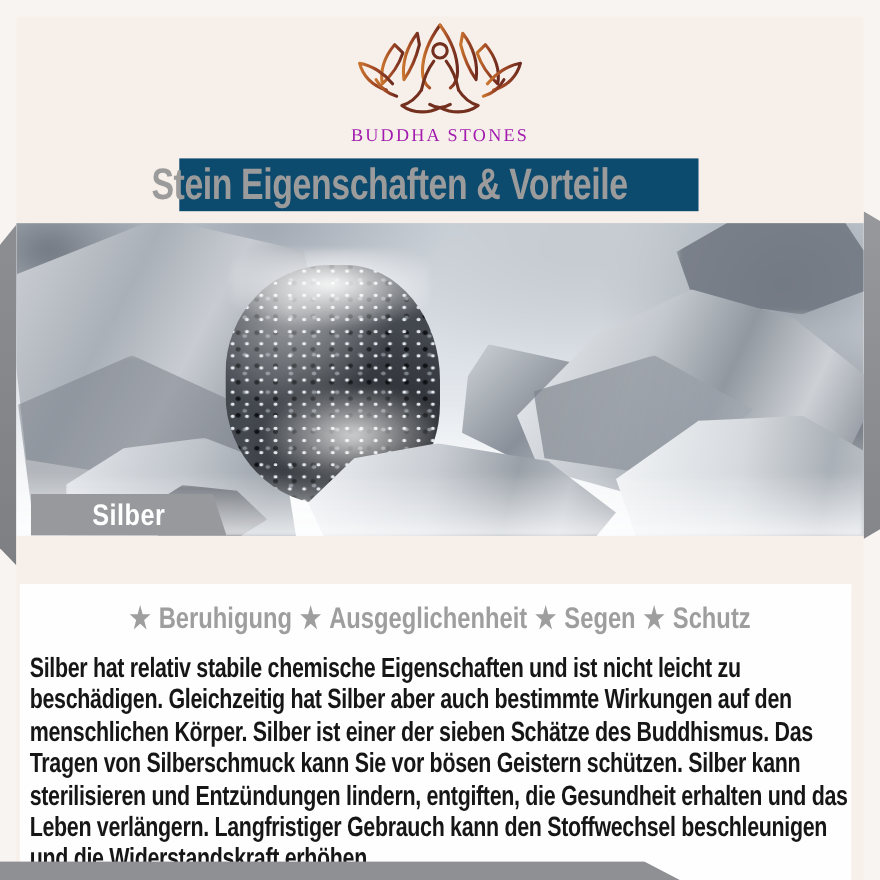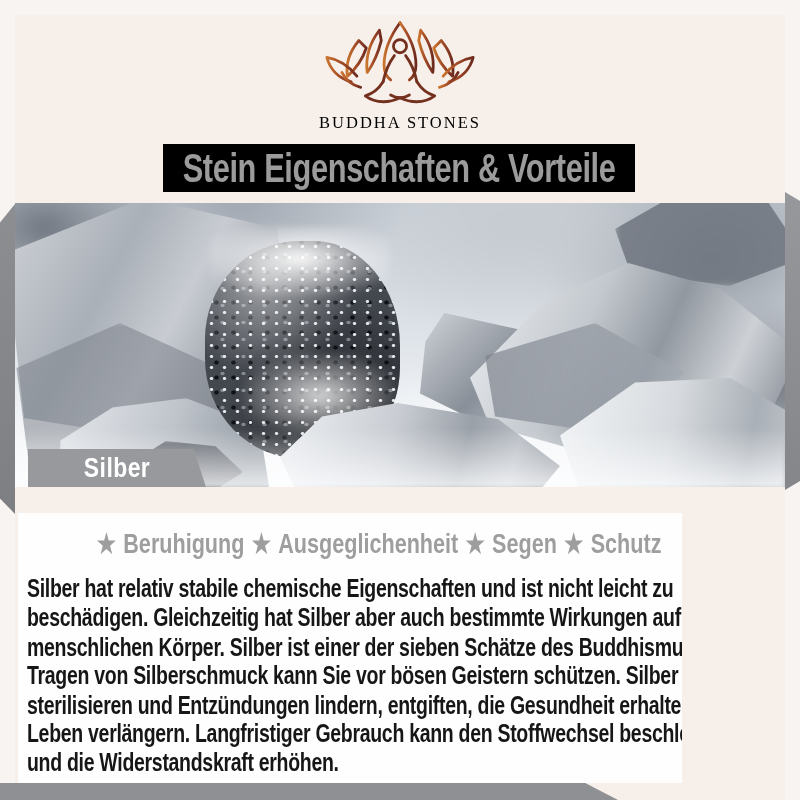--- a/index.html
+++ b/index.html
@@ -5,25 +5,25 @@
   html,body{margin:0;padding:0;width:800px;height:800px;overflow:hidden;
     background:#f8f4f1;font-family:"Liberation Sans",sans-serif;position:relative;}
   .abs{position:absolute;}
 
   
   #inner-bg{left:15px;top:15px;width:770px;height:785px;background:#f7efe9;}
 
   
   #logo-wrap{top:18px;left:0;width:100%;display:flex;justify-content:center;}
   #brand{top:113px;left:0;width:100%;text-align:center;
-    font-family:"Liberation Serif",serif;font-size:16.5px;letter-spacing:2px;color:#000000;}
+    font-family:"Liberation Serif",serif;font-size:16.5px;letter-spacing:2px;color:#a21caf;}
 
   
-  #title-strip{top:144px;left:163px;width:472px;height:48px;background:#000000;
-    display:flex;align-items:center;justify-content:center;overflow:visible;}
+  #title-strip{top:144px;left:163px;width:472px;height:48px;background:#0c4a6e;
+    display:flex;align-items:center;justify-content:flex-end;overflow:visible;}
   #title-strip .t{font-size:40px;font-weight:bold;color:#9b9b9b;white-space:nowrap;
     transform:scaleX(.77);letter-spacing:-0.5px;}
 
   
   #photo{left:15px;top:203px;width:770px;height:284px;overflow:hidden;
     background:linear-gradient(180deg,#c9cfd7 0%,#dde2e8 45%,#eef1f4 72%,#f8f9fb 100%);}
   #photo .ph{position:absolute;}
   #ph-bg{inset:-15px;filter:blur(7px);background:
     radial-gradient(180px 120px at 45px 40px,#70767f,transparent 70%),
     radial-gradient(240px 130px at 240px 18px,#a2a8b1,transparent 70%),
@@ -86,21 +86,21 @@
     background:linear-gradient(180deg,#97989c,#85868a);}
 
   
   #stone-tag{left:28px;top:449px;width:178px;height:38px;background:#98999d;
     clip-path:polygon(0 0,93% 0,100% 100%,0 100%);
     display:flex;align-items:center;justify-content:center;}
   #stone-tag .t{color:#ffffff;font-weight:bold;font-size:27px;transform:scaleX(.85);
     letter-spacing:.5px;}
 
   
-  #content-box{left:18px;top:513px;width:664px;height:270px;background:#fefefe;overflow:hidden;}
+  #content-box{left:18px;top:531px;width:756px;height:270px;background:#fefefe;overflow:hidden;}
   #benefits{margin-top:13px;text-align:center;white-space:nowrap;line-height:36px;}
   #benefits .inner{display:inline-block;transform:scaleX(.8);font-weight:bold;
     font-size:27px;color:#9e9e9e;}
   #benefits .star{margin:0 9px;}
   #description{margin:8px 0 0 9px;width:752px;font-size:19.5px;font-weight:bold;
     color:#161616;line-height:22.4px;letter-spacing:-0.3px;
     transform:scaleY(1.295);transform-origin:top left;}
 
   
   #bottom-bar{left:0;top:783px;width:618px;height:17px;background:#8f9093;

